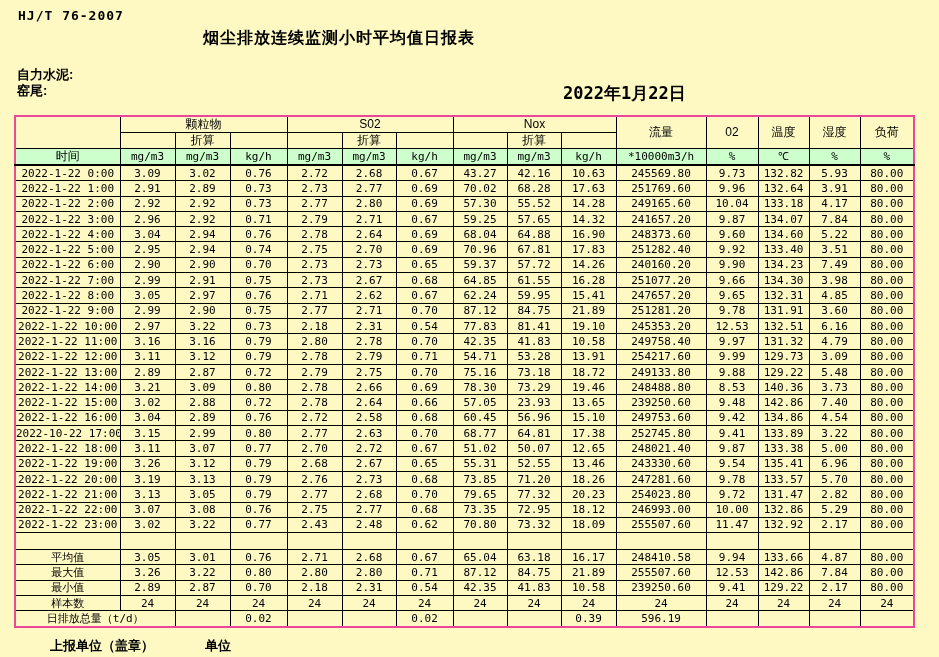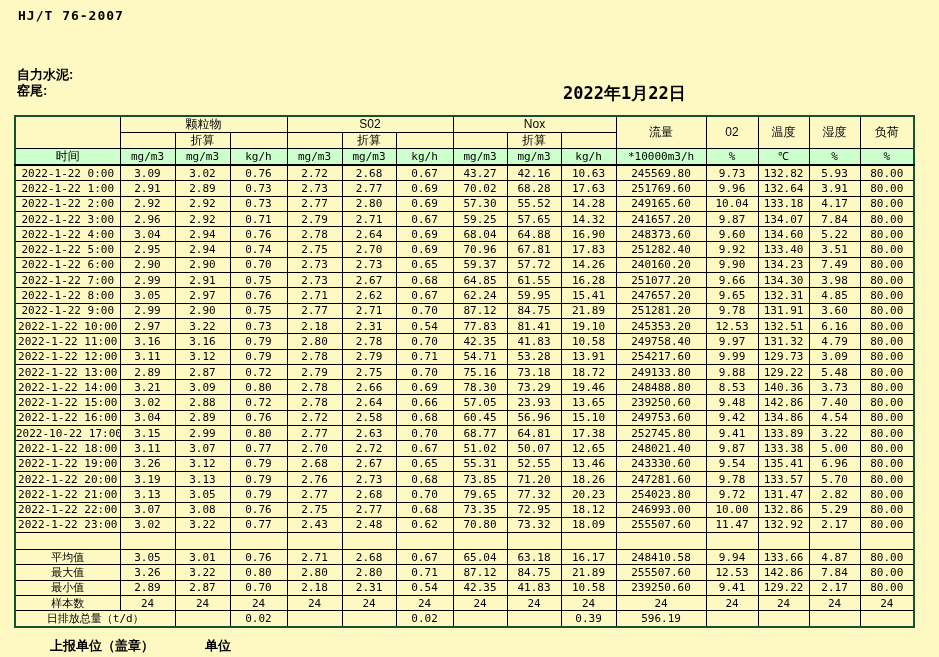--- a/index.html
+++ b/index.html
@@ -30,21 +30,21 @@
   }
   .report-date{
     position:absolute;left:563px;top:82px;
     font-size:17px;font-weight:bold;
     font-family:"DejaVu Sans Mono","Liberation Mono",monospace;
   }
   table.report{
     position:absolute;left:14px;top:115px;
     border-collapse:collapse;table-layout:fixed;
     width:899px;
-    border:2px solid #14532d;
+    border:2px solid #ec4899;
   }
   table.report td{
     border:1px solid #000;
     text-align:center;
     padding:0;
     height:14.3px;
     line-height:13px;
     font-family:"DejaVu Sans Mono","Liberation Mono",monospace;
     font-size:11px;
     overflow:hidden;white-space:nowrap;
@@ -89,20 +89,21 @@
     position:absolute;left:205px;top:637px;
     font-size:13px;font-weight:bold;
   }
 </style>
 </head>
 <body>
 
 <div class="page">
 
   <div class="doc-code">HJ/T 76-2007</div>
+  <div class="report-title">烟尘排放连续监测小时平均值日报表</div>
   <div class="company-line">自力水泥:</div>
   <div class="station-line">窑尾:</div>
   <div class="report-date">2022年1月22日</div>
 
   <table class="report">
     <colgroup>
       <col style="width:105px">
         <col style="width:55px">
         <col style="width:55px">
         <col style="width:57px">

